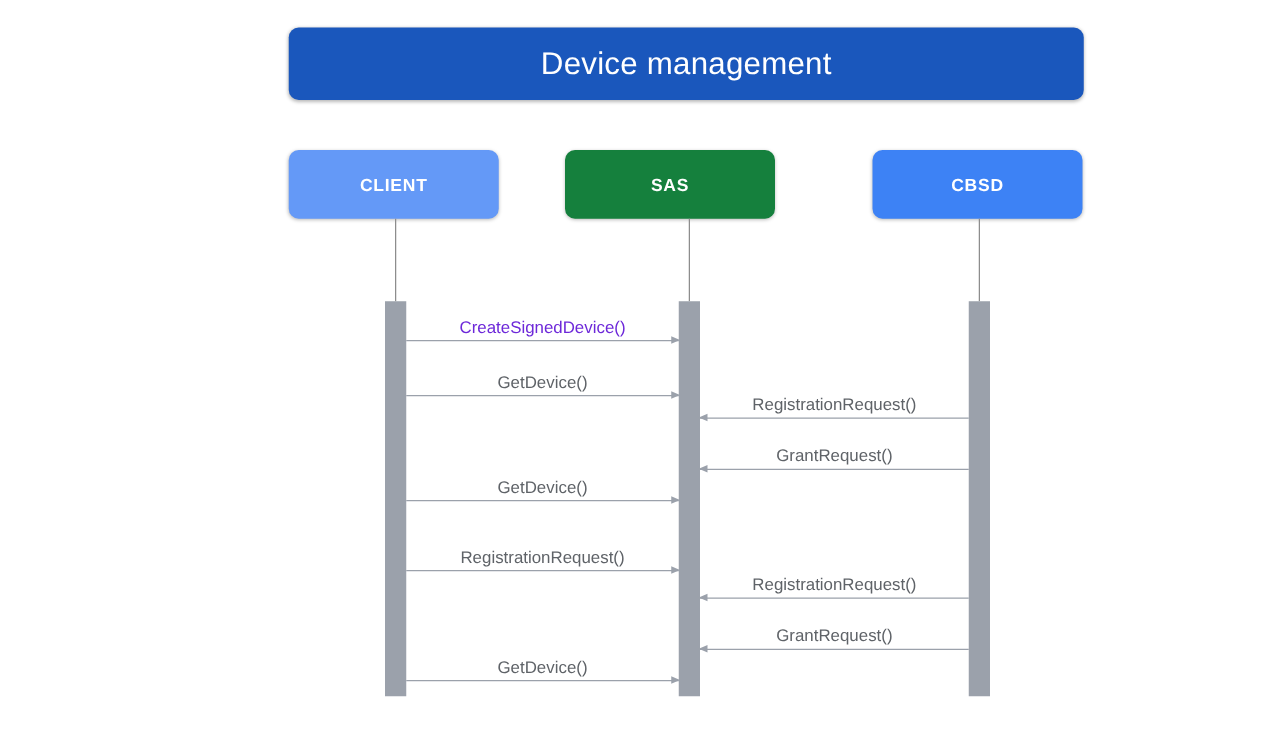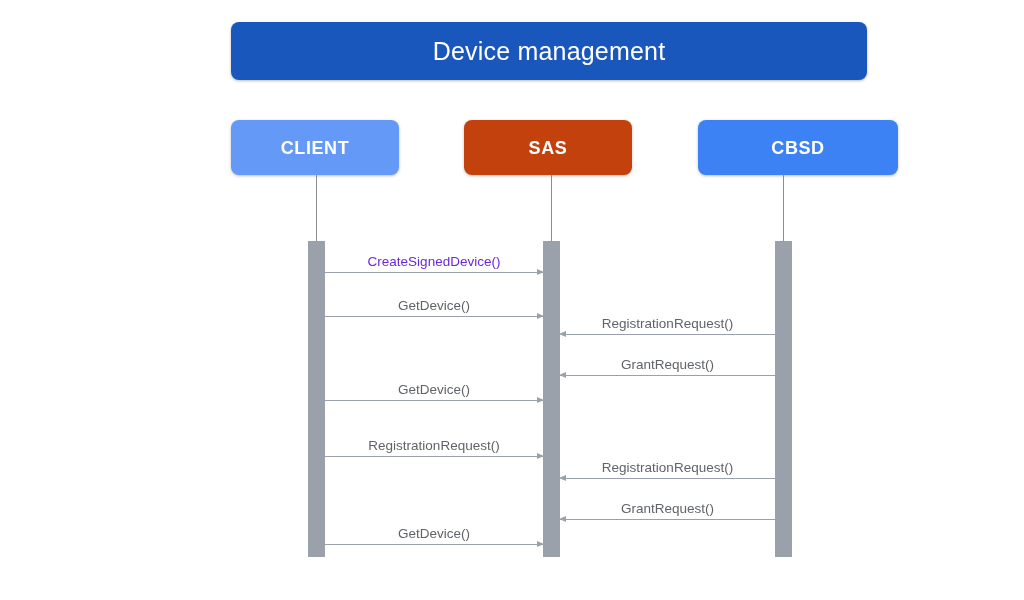--- a/index.html
+++ b/index.html
@@ -51,21 +51,21 @@
     top: 120px;
     height: 55px;
     border-radius: 8px;
     box-shadow: 0 1px 3px rgba(0,0,0,0.26);
     display: flex;
     align-items: center;
     justify-content: center;
   }
   .participant-label {
     color: #ffffff;
-    font-size: 18px;
+    font-size: 14px;
     font-weight: bold;
     letter-spacing: 0.6px;
     line-height: 1;
     white-space: nowrap;
   }
 
   
   .lifeline {
     position: absolute;
     width: 1px;
@@ -128,26 +128,26 @@
   <div class="title-banner">
     <span class="title-banner-text">Device management</span>
   </div>
 
   <div id="participants-layer">
       <div class="participant" style="left: 183px; width: 168px; background: rgb(100, 153, 247);">
         <span class="participant-label">CLIENT</span>
       </div>
       <div class="lifeline" style="left: 268px; top: 175px; height: 66px; background: rgb(141, 141, 141);"></div>
       <div class="activation" style="left: 260px; top: 241px; height: 316px; background: rgb(155, 161, 171);"></div>
-      <div class="participant" style="left: 416px; width: 168px; background: #c2410c;">
+      <div class="participant" style="left: 404px; width: 168px; background: #15803d;">
         <span class="participant-label">SAS</span>
       </div>
       <div class="lifeline" style="left: 503px; top: 175px; height: 66px; background: rgb(141, 141, 141);"></div>
       <div class="activation" style="left: 495px; top: 241px; height: 316px; background: rgb(155, 161, 171);"></div>
-      <div class="participant" style="left: 650px; width: 200px; background: rgb(61, 130, 245);">
+      <div class="participant" style="left: 650px; width: 168px; background: rgb(61, 130, 245);">
         <span class="participant-label">CBSD</span>
       </div>
       <div class="lifeline" style="left: 735px; top: 175px; height: 66px; background: rgb(141, 141, 141);"></div>
       <div class="activation" style="left: 727px; top: 241px; height: 316px; background: rgb(155, 161, 171);"></div>
     </div>
 
   <div id="messages-layer">
       <div class="message" style="left: 277px; top: 272px; width: 218px;">
         <div class="message-line" style="background: rgb(155, 161, 171);"></div>
         <div class="arrowhead right" style="border-left-color: rgb(155, 161, 171);"></div>

